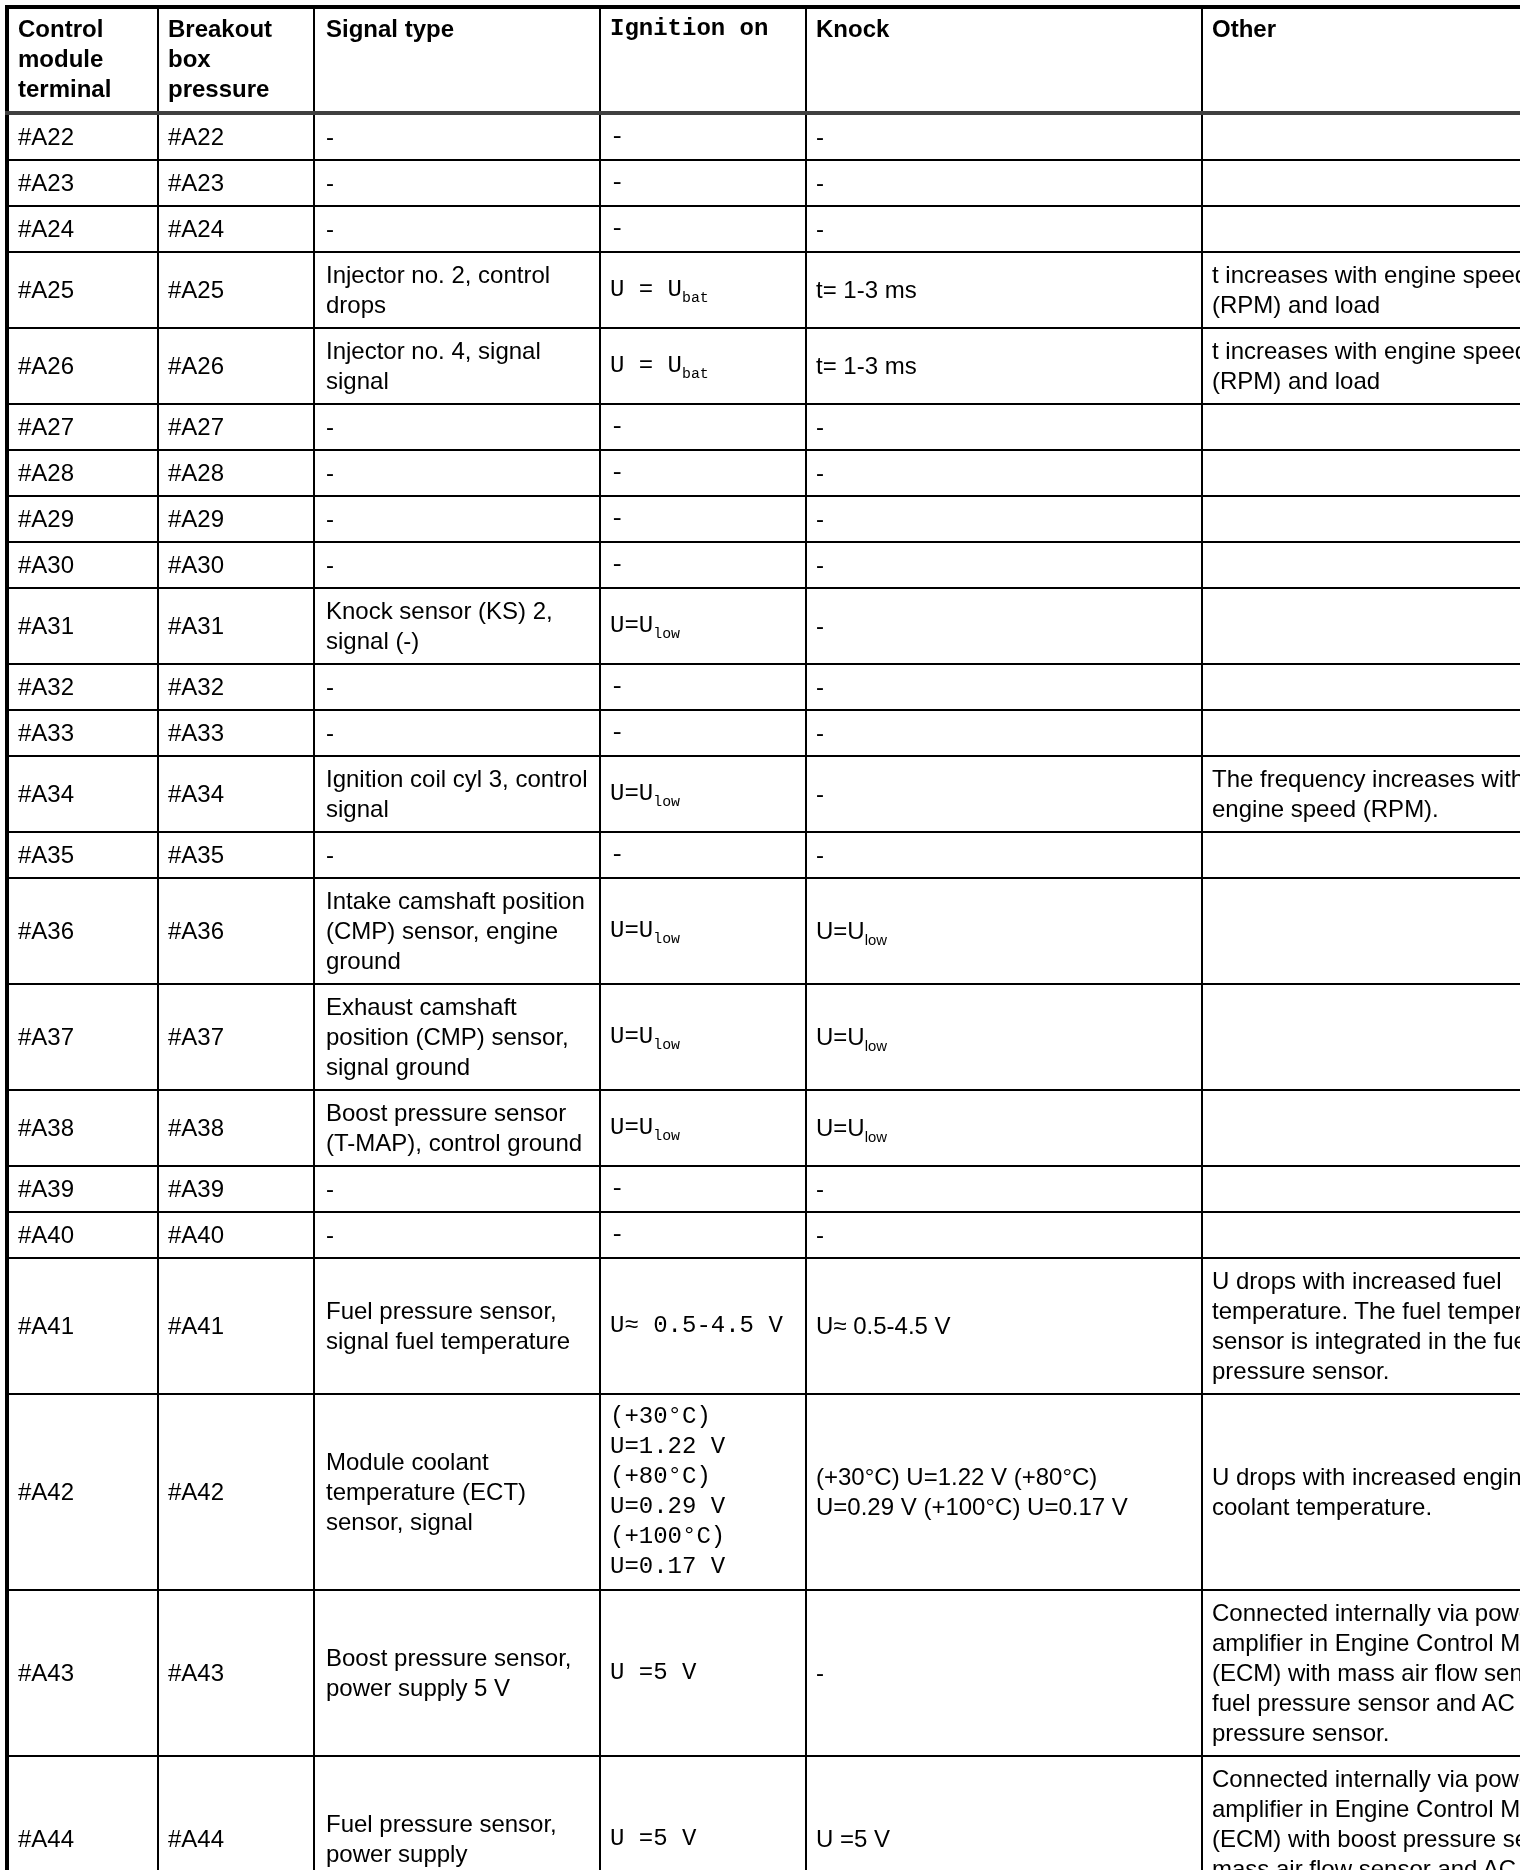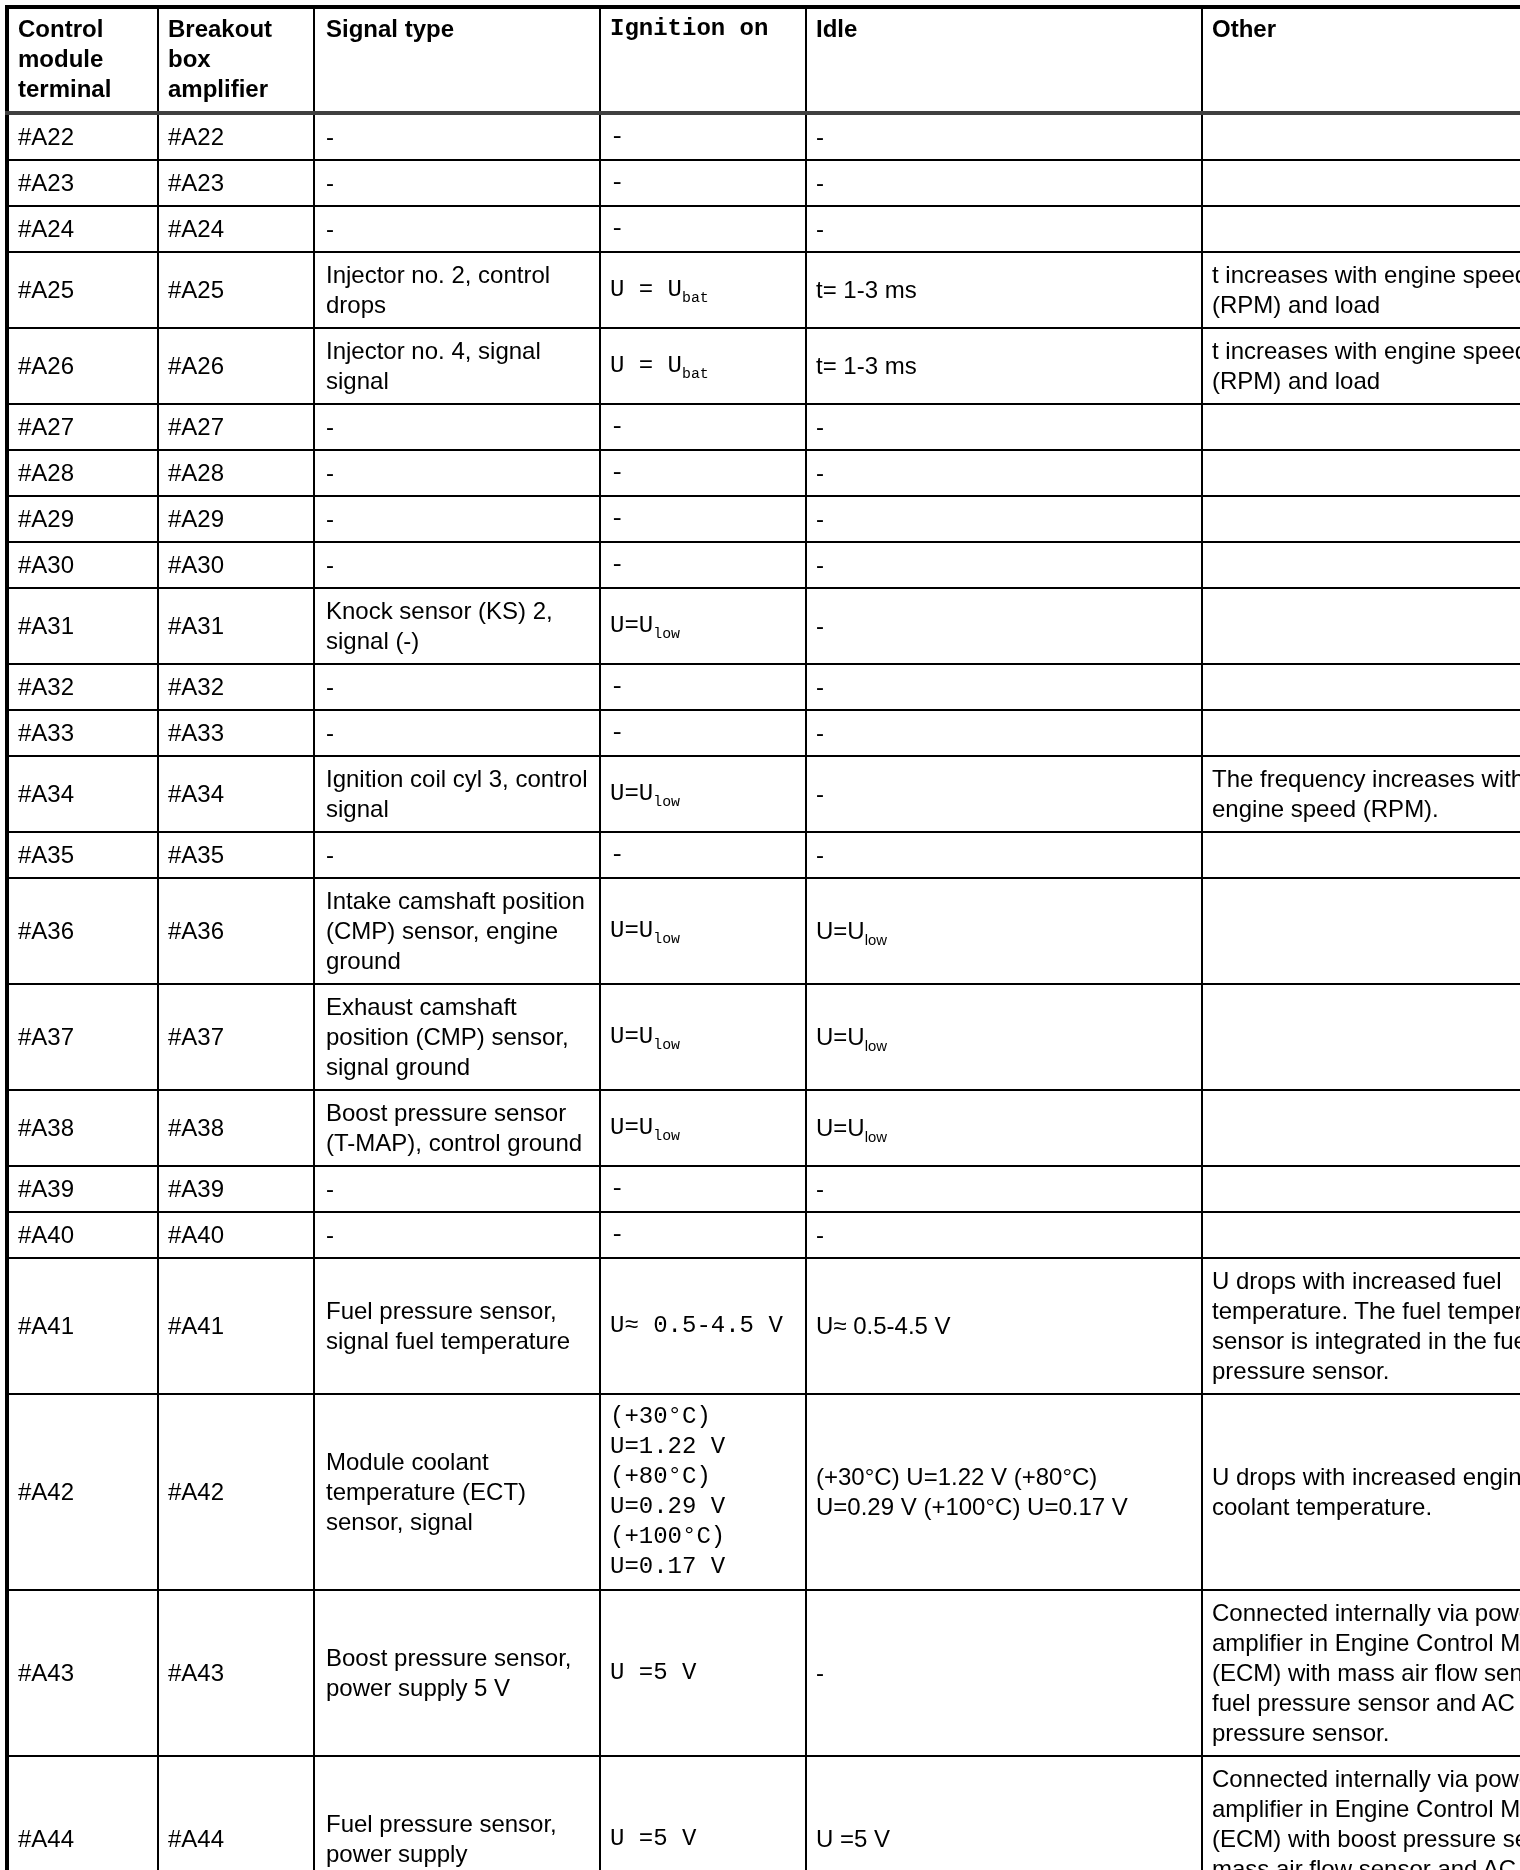--- a/index.html
+++ b/index.html
@@ -56,24 +56,24 @@
   .col-other                   { width: 388px; }
 </style>
 </head>
 <body>
 
 <div class="page">
   <table class="signal-table">
     <thead>
       <tr>
           <th class="col-control_module_terminal">Control module terminal</th>
-          <th class="col-breakout_box_terminal">Breakout box amplifier</th>
+          <th class="col-breakout_box_terminal">Breakout box pressure</th>
           <th class="col-signal_type">Signal type</th>
           <th class="col-ignition_on">Ignition on</th>
-          <th class="col-idle">Idle</th>
+          <th class="col-idle">Knock</th>
           <th class="col-other">Other</th>
         </tr>
     </thead>
     <tbody>
         <tr>
           <td class="col-control_module_terminal">#A22</td>
           <td class="col-breakout_box_terminal">#A22</td>
           <td class="col-signal_type">-</td>
           <td class="col-ignition_on">-</td>
           <td class="col-idle">-</td>

